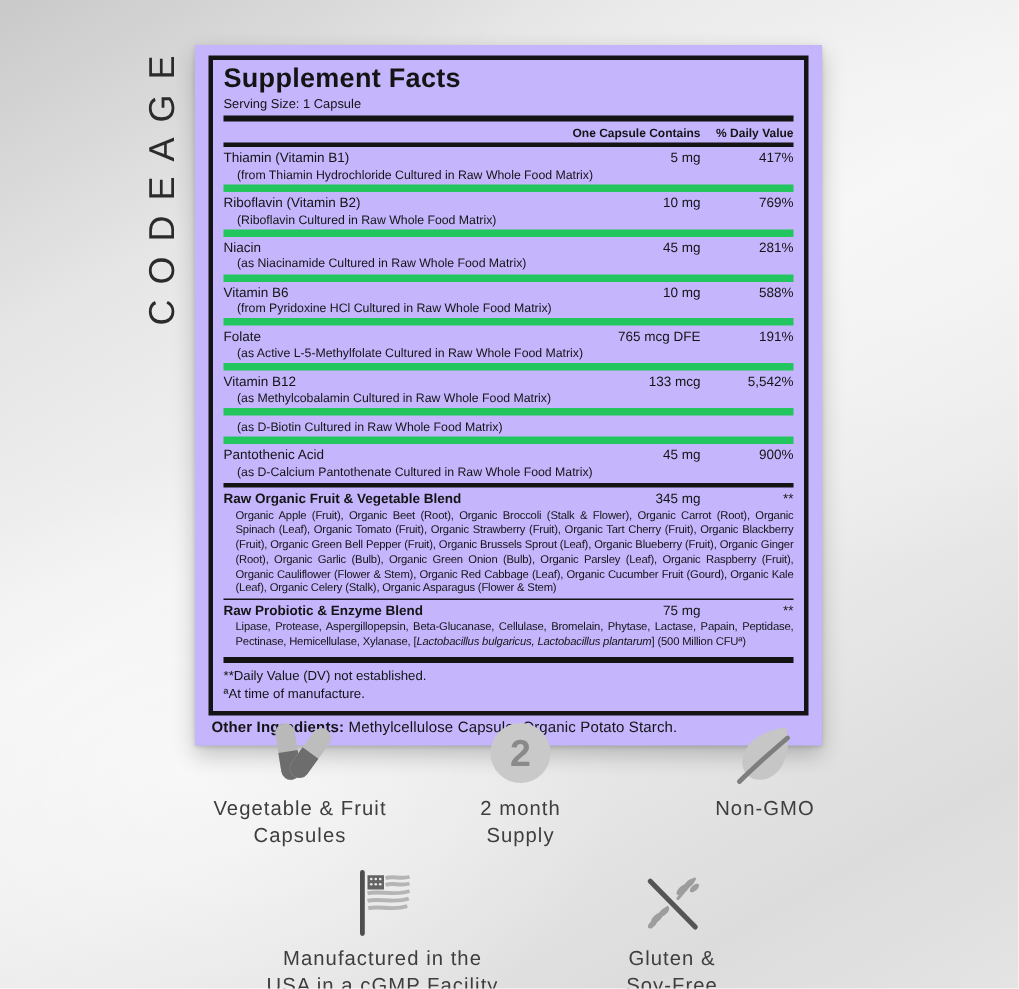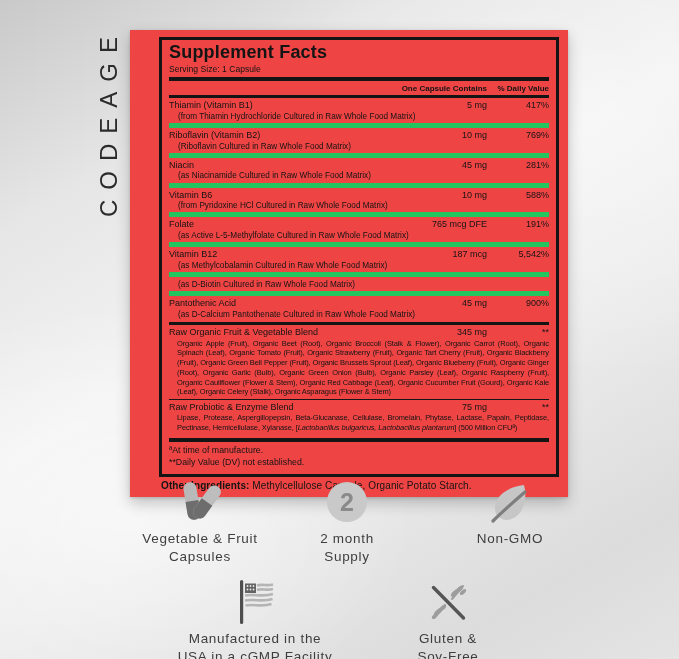--- a/index.html
+++ b/index.html
@@ -14,45 +14,44 @@
   
   .brand{
     position:absolute;left:109px;top:122px;
     transform:translate(-50%,-50%) rotate(-90deg);
     font-size:24px;letter-spacing:10px;font-weight:300;color:#2b2b2b;
     font-family:"Liberation Sans",sans-serif;white-space:nowrap;
   }
   
   .panel{
     position:absolute;left:130px;top:30px;width:418px;min-height:428px;
-    background:#ef4444;
+    background:#c4b5fd;
     box-shadow:0 6px 14px rgba(0,0,0,.22),0 1px 3px rgba(0,0,0,.15);
     color:#141414;
-    padding-left:20px;
   }
   .facts-box{
     margin:7px 9px 3px 9px;border:3px solid #141414;padding:3px 7px 3px 7px;
   }
   .sf-title{font-size:18px;font-weight:700;letter-spacing:.2px;line-height:1.05;}
   .sf-serving{font-size:8.6px;margin-top:2px;}
   .bar{background:#141414;}
   .bar-xl{height:4.5px;margin-top:3px;}
   .bar-l{height:3px;}
   .bar-end{height:4.5px;margin-top:3px;}
   .hdr{
     display:grid;grid-template-columns:1fr 108px 62px;
     font-size:8px;font-weight:700;padding:2.5px 0;
   }
   .hdr span{text-align:right;}
   .s-row{padding:2px 0;}
   .s-row + .s-row{border-top:5px solid #22c55e;}
   .row-main{display:grid;grid-template-columns:1fr 108px 62px;font-size:9px;line-height:1.15;}
   .row-main .amt,.row-main .dv{text-align:right;}
   .row-sub{font-size:8.2px;line-height:1.15;padding-left:9px;margin-top:1px;}
-  .blend-name{font-weight:400;}
+  .blend-name{font-weight:700;}
   .blend-para{
     font-size:7.5px;letter-spacing:-.12px;line-height:1.3;
     text-align:justify;padding-left:8px;margin-top:1px;
   }
   .blend-sep{border-top:1.5px solid #151515;}
   .pre-blend{border-top:3px solid #141414;margin-top:1px;}
   .footnotes{font-size:8.8px;line-height:1.35;padding:2.5px 0 2px 0;}
   .other-ing{font-size:10px;margin:1px 10px 6px 11px;letter-spacing:.1px;}
   .other-ing b{font-weight:700;}
   
@@ -118,21 +117,21 @@
       <div class="row-main">
           <span class="nm">Folate</span>
           <span class="amt">765 mcg DFE</span>
           <span class="dv">191%</span>
         </div>
       <div class="row-sub">(as Active L-5-Methylfolate Cultured in Raw Whole Food Matrix)</div>
     </div>
     <div class="s-row">
       <div class="row-main">
           <span class="nm">Vitamin B12</span>
-          <span class="amt">187 mcg</span>
+          <span class="amt">133 mcg</span>
           <span class="dv">5,542%</span>
         </div>
       <div class="row-sub">(as Methylcobalamin Cultured in Raw Whole Food Matrix)</div>
     </div>
     <div class="s-row">
       <div class="row-sub">(as D-Biotin Cultured in Raw Whole Food Matrix)</div>
     </div>
     <div class="s-row">
       <div class="row-main">
           <span class="nm">Pantothenic Acid</span>
@@ -156,22 +155,22 @@
       <div class="row-main">
           <span class="nm blend-name">Raw Probiotic &amp; Enzyme Blend</span>
           <span class="amt">75 mg</span>
           <span class="dv">**</span>
         </div>
       <div class="blend-para"><span>Lipase, Protease, Aspergillopepsin, Beta-Glucanase, Cellulase, Bromelain, Phytase, Lactase, Papain, Peptidase, Pectinase, Hemicellulase, Xylanase, [</span><i>Lactobacillus bulgaricus, Lactobacillus plantarum</i><span>] (500 Million CFUª)</span></div>
     </div>
 
     <div class="bar bar-end"></div>
     <div class="footnotes">
+      <div>**Daily Value (DV) not established.</div>
       <div>ªAt time of manufacture.</div>
-      <div>**Daily Value (DV) not established.</div>
     </div>
   </div>
   <div class="other-ing"><b>Other Ingredients:</b><span> Methylcellulose Capsule, Organic Potato Starch.</span></div>
 </div>
 
 <div class="badge b1">
   <div class="badge-icon">
     <svg width="48" height="46" viewBox="0 0 48 46">
       <g transform="rotate(-9 16 22)">
         <rect x="9.5" y="3" width="13" height="38" rx="6.5" fill="#b9b9b9"></rect>

